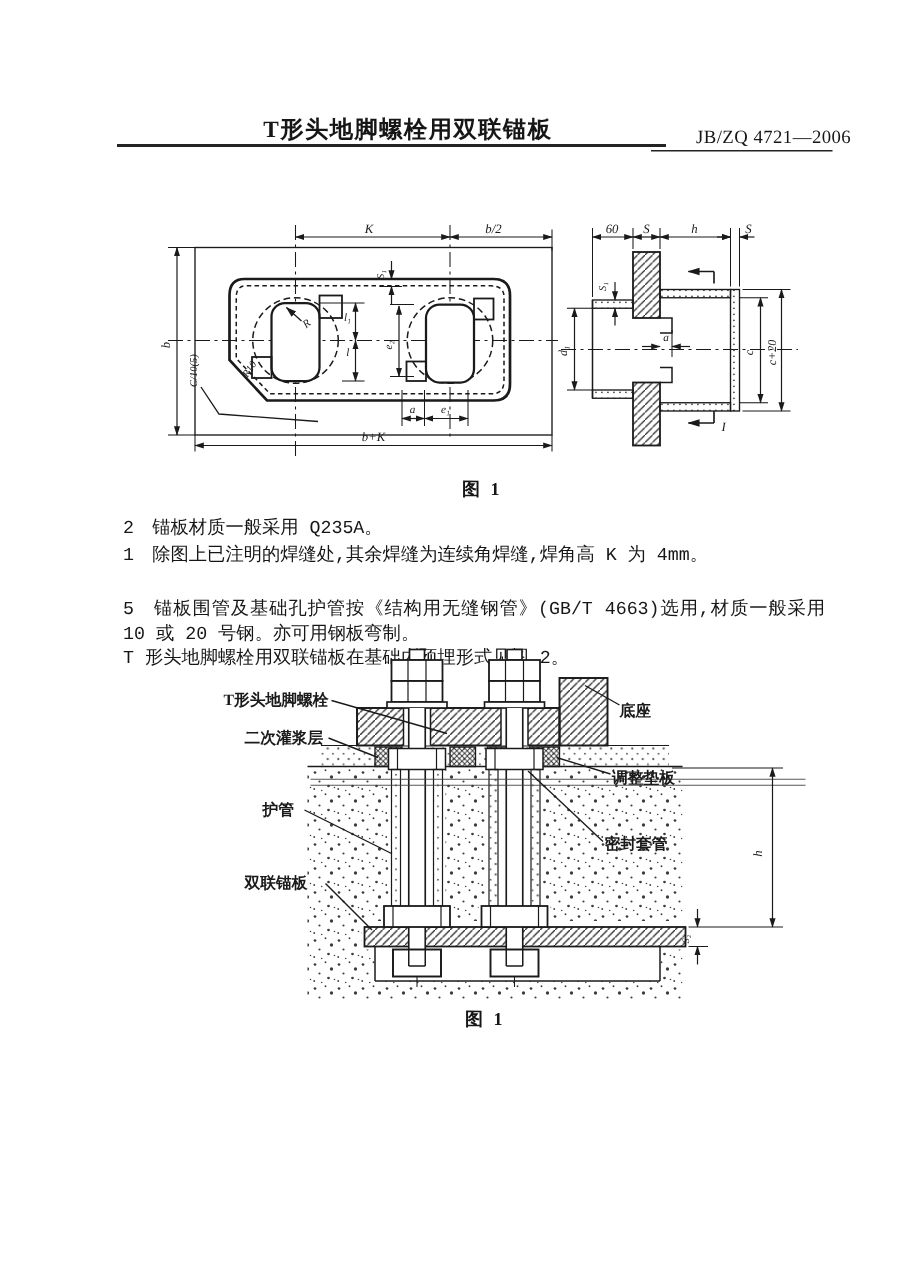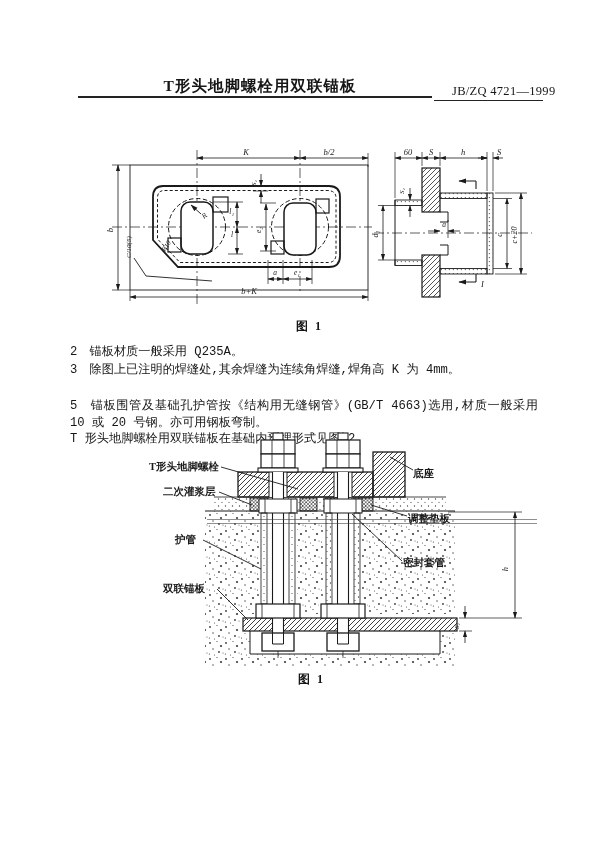--- a/index.html
+++ b/index.html
@@ -1,37 +1,37 @@
 <!DOCTYPE html>
 <html><head>
 <meta charset="utf-8">
 <style>
   html,body{margin:0;padding:0;background:#ffffff;}
   .page{position:relative;width:600px;height:849px;margin:0 auto;background:#ffffff;overflow:hidden;
         font-family:"Liberation Serif","DejaVu Serif",serif;color:#161616;}
-  .abs{position:absolute;}
+  .abs{position:absolute;padding-left:12px;}
   .title{top:76px;left:0;width:520px;text-align:center;font-size:15.5px;font-weight:bold;letter-spacing:1px;}
   .stdno{top:84px;left:452px;font-size:12.5px;letter-spacing:.3px;}
   .rule{height:1.6px;background:#232323;}
   .rule-left{top:96px;left:78px;width:354px;}
   .rule-right{top:99.5px;left:434px;width:109px;}
   .body-p{left:70px;width:466px;font-size:12.5px;line-height:18.5px;text-align:justify;}
   .item-p{left:70px;width:468px;font-size:12.2px;line-height:16.5px;text-align:justify;font-family:Liberation Mono, monospace;}
   .caption{font-size:12px;font-weight:bold;letter-spacing:2px;}
   svg{position:absolute;}
   svg text{font-family:"Liberation Serif","DejaVu Serif",serif;font-style:italic;fill:#1a1a1a;}
   svg text.cjk{font-style:normal;font-weight:bold;font-family:"Liberation Serif","DejaVu Serif",serif;}
 </style>
 </head>
 <body>
 
 <div class="page">
 
   <div class="abs title">T形头地脚螺栓用双联锚板</div>
-  <div class="abs stdno">JB/ZQ 4721—1999</div>
+  <div class="abs stdno">JB/ZQ 4721—2006</div>
   <div class="abs rule rule-left"></div>
   <div class="abs rule rule-right"></div>
 
 
   <svg style="left:90px;top:140px" width="460" height="178" viewBox="90 140 460 178">
     <defs>
       <marker id="ma" viewBox="0 0 10 10" refX="9.2" refY="5" markerWidth="8" markerHeight="8" orient="auto-start-reverse">
         <path d="M0 1.8 L10 5 L0 8.2 z" fill="#1a1a1a"></path>
       </marker>
       <pattern id="f1hatch" patternUnits="userSpaceOnUse" width="5" height="5">
@@ -169,21 +169,21 @@
       <text x="378" y="234" font-size="8" text-anchor="middle" transform="rotate(-90 378 234)">d₁</text>
       <text x="444" y="227" font-size="7.5" text-anchor="middle">a</text>
       <text x="502" y="235" font-size="8" text-anchor="middle" transform="rotate(-90 502 235)">c</text>
       <text x="517" y="235" font-size="8" text-anchor="middle" transform="rotate(-90 517 235)">c+20</text>
       <text x="481" y="287" font-size="8.5">I</text>
     </g>
   </svg>
   <div class="abs caption" style="left:296px;top:318px">图 1</div>
 
   <p class="abs item-p" style="top:332px">2　锚板材质一般采用 Q235A。</p>
-  <p class="abs item-p" style="top:350px">3　除图上已注明的焊缝处,其余焊缝为连续角焊缝,焊角高 K 为 4mm。</p>
+  <p class="abs item-p" style="top:350px">1　除图上已注明的焊缝处,其余焊缝为连续角焊缝,焊角高 K 为 4mm。</p>
   <p class="abs item-p" style="top:386px">5　锚板围管及基础孔护管按《结构用无缝钢管》(GB/T 4663)选用,材质一般采用 10 或 20 号钢。亦可用钢板弯制。</p>
   <p class="abs item-p" style="top:419px">T 形头地脚螺栓用双联锚板在基础内预埋形式见图 2。</p>
 
   <svg style="left:140px;top:430px" width="410" height="240" viewBox="140 430 410 240">
     <defs>
       <marker id="mb" viewBox="0 0 10 10" refX="9.2" refY="5" markerWidth="8" markerHeight="8" orient="auto-start-reverse">
         <path d="M0 1.8 L10 5 L0 8.2 z" fill="#1a1a1a"></path>
       </marker>
       <pattern id="f2hatch" patternUnits="userSpaceOnUse" width="5" height="5">
         <path d="M0 5 L5 0" stroke="#2a2a2a" stroke-width="0.9"></path>

